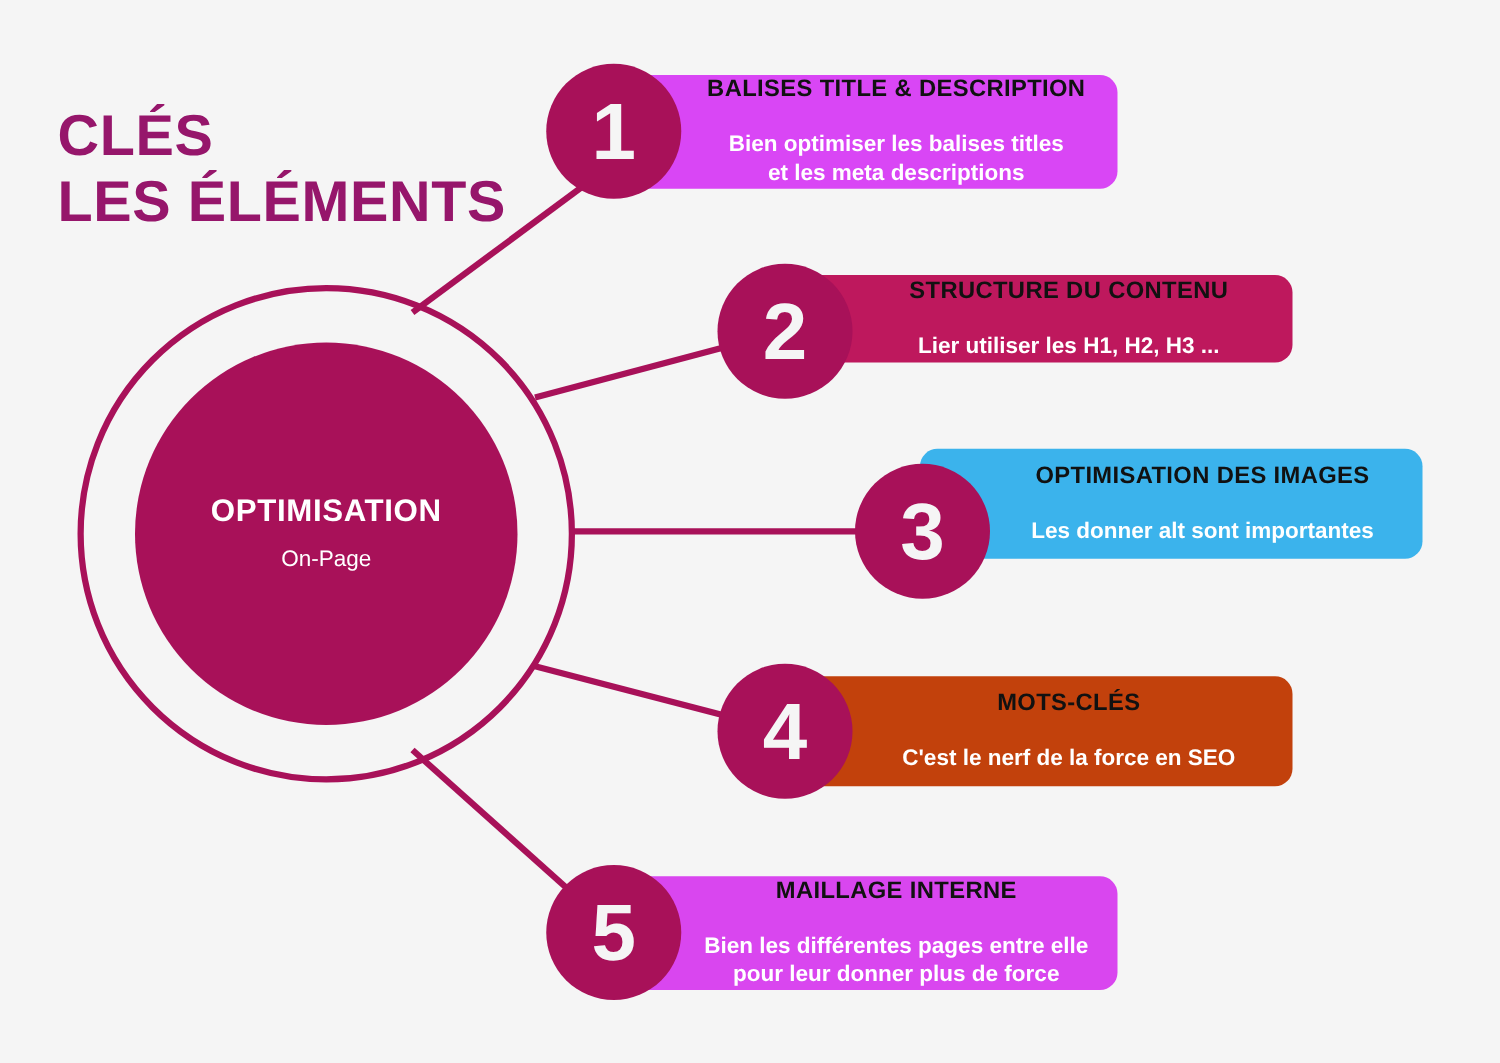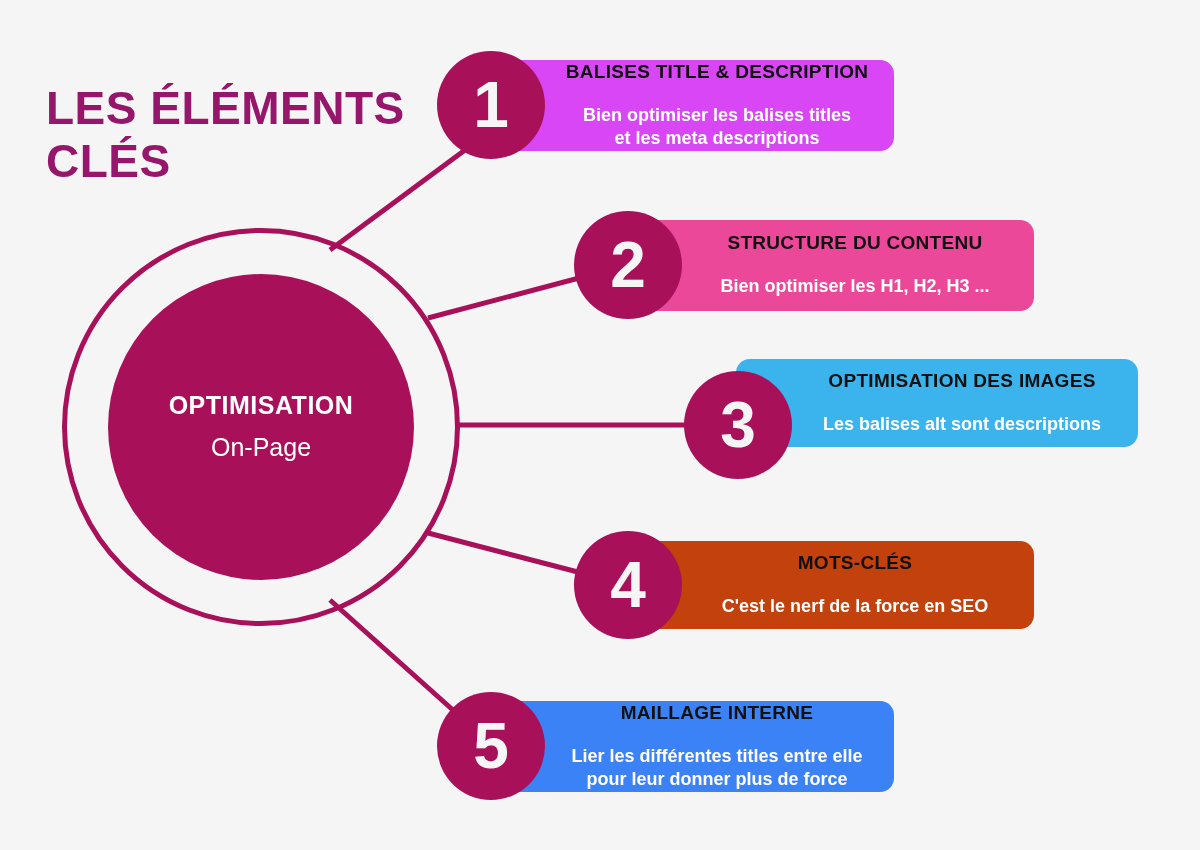--- a/index.html
+++ b/index.html
@@ -70,21 +70,21 @@
   .center-title {
     color: #ffffff;
     font-size: 25px;
     font-weight: bold;
     letter-spacing: 0.5px;
     line-height: 1.1;
     text-align: center;
   }
   .center-subtitle {
     color: #ffffff;
-    font-size: 25px;
+    font-size: 18px;
     font-weight: normal;
     margin-top: 14px;
     text-align: center;
   }
 
   
   .item {
     position: absolute;
   }
   .card {
@@ -138,75 +138,75 @@
 
   <svg class="connectors" viewBox="0 0 1200 850" width="1200" height="850">
     <line x1="330" y1="250" x2="492" y2="130" stroke="#a81159" stroke-width="5"></line>
     <line x1="428" y1="318" x2="628" y2="265" stroke="#a81159" stroke-width="5"></line>
     <line x1="456" y1="425" x2="738" y2="425" stroke="#a81159" stroke-width="5"></line>
     <line x1="428" y1="533" x2="628" y2="585" stroke="#a81159" stroke-width="5"></line>
     <line x1="330" y1="600" x2="492" y2="745" stroke="#a81159" stroke-width="5"></line>
   </svg>
 
   <div class="heading">
+    <div>CLÉS</div>
     <div>LES ÉLÉMENTS</div>
-    <div>CLÉS</div>
   </div>
 
   <div class="center-node"></div>
   <div class="center-disc">
     <div class="center-title">OPTIMISATION</div>
     <div class="center-subtitle">On-Page</div>
   </div>
 
   <div class="item">
     <div class="card" style="left:490px; top:60px; width:404px; height:91px; background:#d946f5;">
       <div class="card-title">BALISES TITLE &amp; DESCRIPTION</div>
       <div class="card-desc">Bien optimiser les balises titles
 et les meta descriptions</div>
     </div>
     <div class="badge" style="left:437px; top:51px;">
       <span>1</span>
     </div>
   </div>
 
   <div class="item">
-    <div class="card" style="left:626px; top:220px; width:408px; height:91px; background:#ec4899;">
+    <div class="card" style="left:626px; top:220px; width:408px; height:70px; background:#be185d;">
       <div class="card-title">STRUCTURE DU CONTENU</div>
-      <div class="card-desc">Bien optimiser les H1, H2, H3 ...</div>
+      <div class="card-desc">Lier utiliser les H1, H2, H3 ...</div>
     </div>
     <div class="badge" style="left:574px; top:211px;">
       <span>2</span>
     </div>
   </div>
 
   <div class="item">
     <div class="card" style="left:736px; top:359px; width:402px; height:88px; background:#3bb3ec;">
       <div class="card-title">OPTIMISATION DES IMAGES</div>
-      <div class="card-desc">Les balises alt sont descriptions</div>
+      <div class="card-desc">Les donner alt sont importantes</div>
     </div>
     <div class="badge" style="left:684px; top:371px;">
       <span>3</span>
     </div>
   </div>
 
   <div class="item">
     <div class="card" style="left:626px; top:541px; width:408px; height:88px; background:#c2410c;">
       <div class="card-title">MOTS-CLÉS</div>
       <div class="card-desc">C'est le nerf de la force en SEO</div>
     </div>
     <div class="badge" style="left:574px; top:531px;">
       <span>4</span>
     </div>
   </div>
 
   <div class="item">
-    <div class="card" style="left:490px; top:701px; width:404px; height:91px; background:#3b82f6;">
+    <div class="card" style="left:490px; top:701px; width:404px; height:91px; background:#d946ef;">
       <div class="card-title">MAILLAGE INTERNE</div>
-      <div class="card-desc">Lier les différentes titles entre elle
+      <div class="card-desc">Bien les différentes pages entre elle
 pour leur donner plus de force</div>
     </div>
     <div class="badge" style="left:437px; top:692px;">
       <span>5</span>
     </div>
   </div>
 
 </div>
 
 </body></html>

